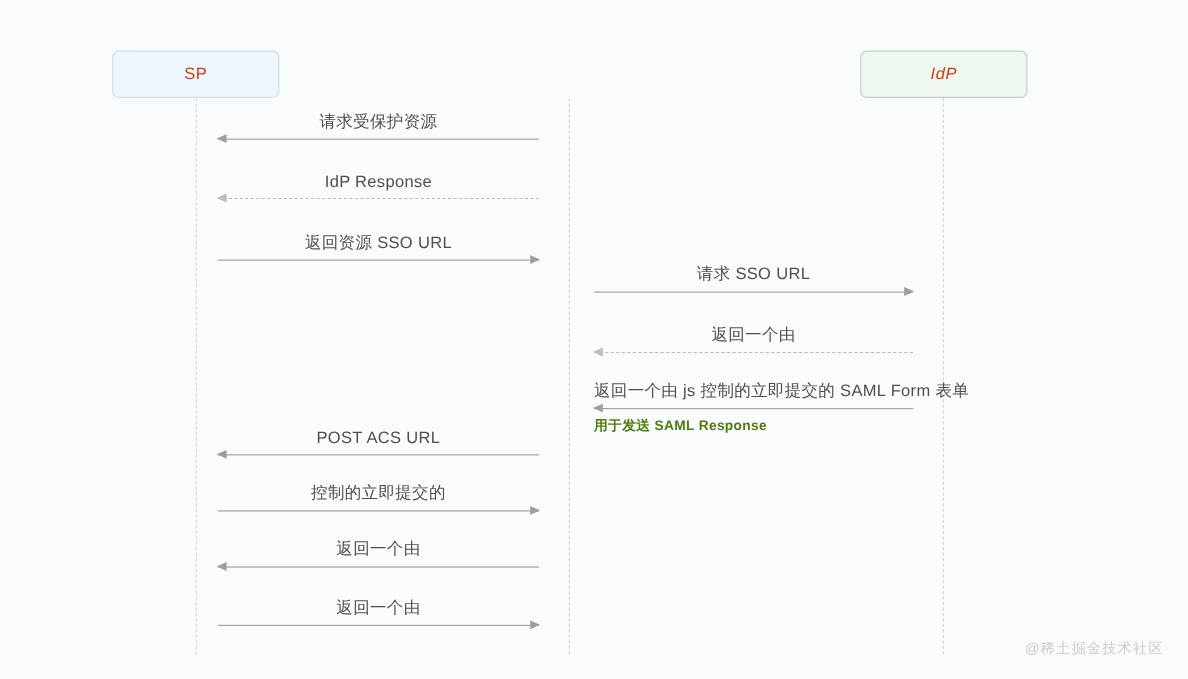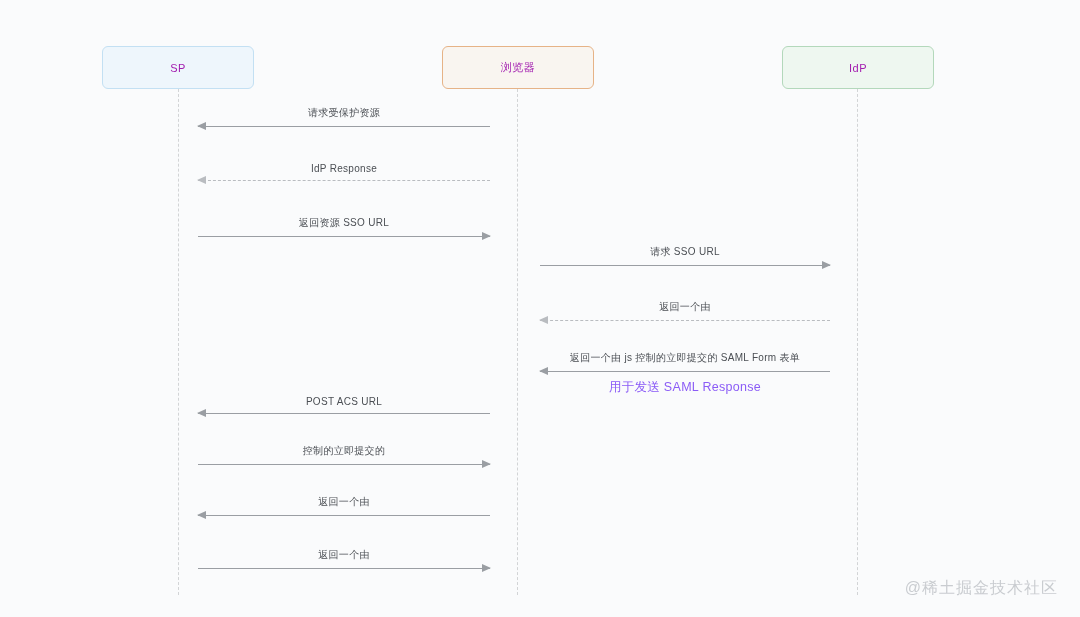--- a/index.html
+++ b/index.html
@@ -13,27 +13,27 @@
   #canvas{position:absolute;inset:0;width:1080px;height:617px;}
 
   .participant{
     position:absolute;
     box-sizing:border-box;
     height:43px;
     width:152px;
     border-radius:6px;
     border:1px solid #ccc;
     display:flex;align-items:center;justify-content:center;
-    font-size:11px;
-    color:#a21caf;
+    font-size:15px;
+    color:#c2410c;
     letter-spacing:.5px;
   }
   .p-sp{left:102px;top:46px;background:#eef6fc;border-color:#c3e0f3;}
   .p-browser{left:442px;top:46px;background:#f9f5f0;border-color:#e6b387;}
-  .p-idp{left:782px;top:46px;background:#eef7f0;border-color:#b3d8bb;}
+  .p-idp{left:782px;top:46px;background:#eef7f0;border-color:#b3d8bb;font-style:italic;}
 
   .lifeline{
     position:absolute;
     top:89px;
     width:0;
     height:506px;
     border-left:1px dashed #d2d4d6;
   }
   .ll-sp{left:178px;}
   .ll-browser{left:517px;}
@@ -53,57 +53,55 @@
     border-bottom:4.5px solid transparent;
   }
   .msg.to-left .head{left:-1px;border-right:9px solid #9a9ea3;}
   .msg.to-right .head{right:-1px;border-left:9px solid #9a9ea3;}
   .msg.dashed.to-left .head{border-right-color:#b9bcc0;}
 
   .msg .label{
     position:absolute;left:0;right:0;
     bottom:6px;
     text-align:center;
-    font-size:10px;
+    font-size:15px;
     color:#4b4f54;
     white-space:nowrap;
     letter-spacing:.3px;
   }
   .msg .label-below{
     position:absolute;left:0;right:0;
     top:8px;
-    text-align:center;
+    text-align:left;
     font-size:12.5px;
-    color:#8b5cf6;
+    color:#4d7c0f;
     white-space:nowrap;
     letter-spacing:.3px;
+    font-weight:bold;
   }
 
   .span-sp-browser{left:198px;width:292px;}
   .span-browser-idp{left:540px;width:290px;}
 
   .watermark{
     position:absolute;
     right:22px;bottom:18px;
-    font-size:16px;
+    font-size:13px;
     color:#c9ccd0;
     letter-spacing:1px;
     user-select:none;
   }
 </style>
 </head>
 <body>
 
 <div id="canvas">
 
   <div class="participant p-sp">
     <span>SP</span>
-  </div>
-  <div class="participant p-browser">
-    <span>浏览器</span>
   </div>
   <div class="participant p-idp">
     <span>IdP</span>
   </div>
 
   <div class="lifeline ll-sp"></div>
   <div class="lifeline ll-browser"></div>
   <div class="lifeline ll-idp"></div>
 
   <div class="msg to-left span-sp-browser" style="top:126px">

